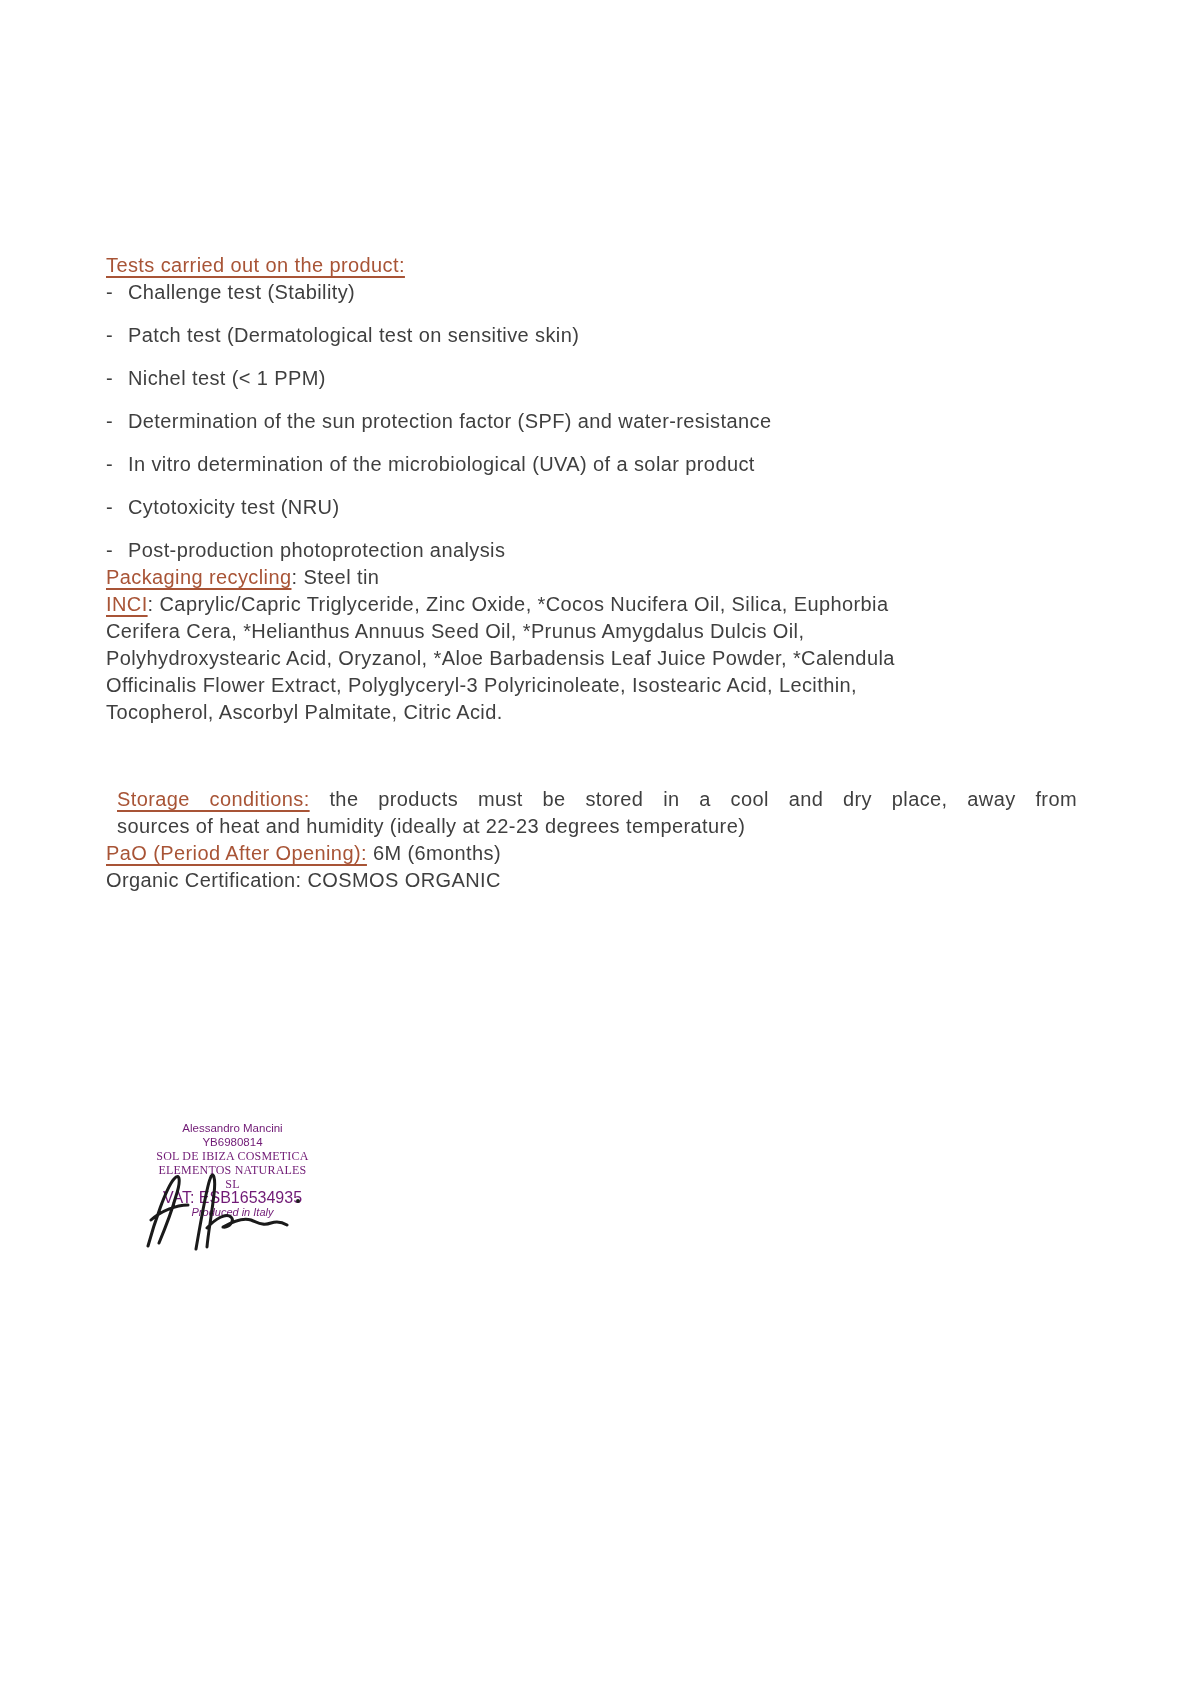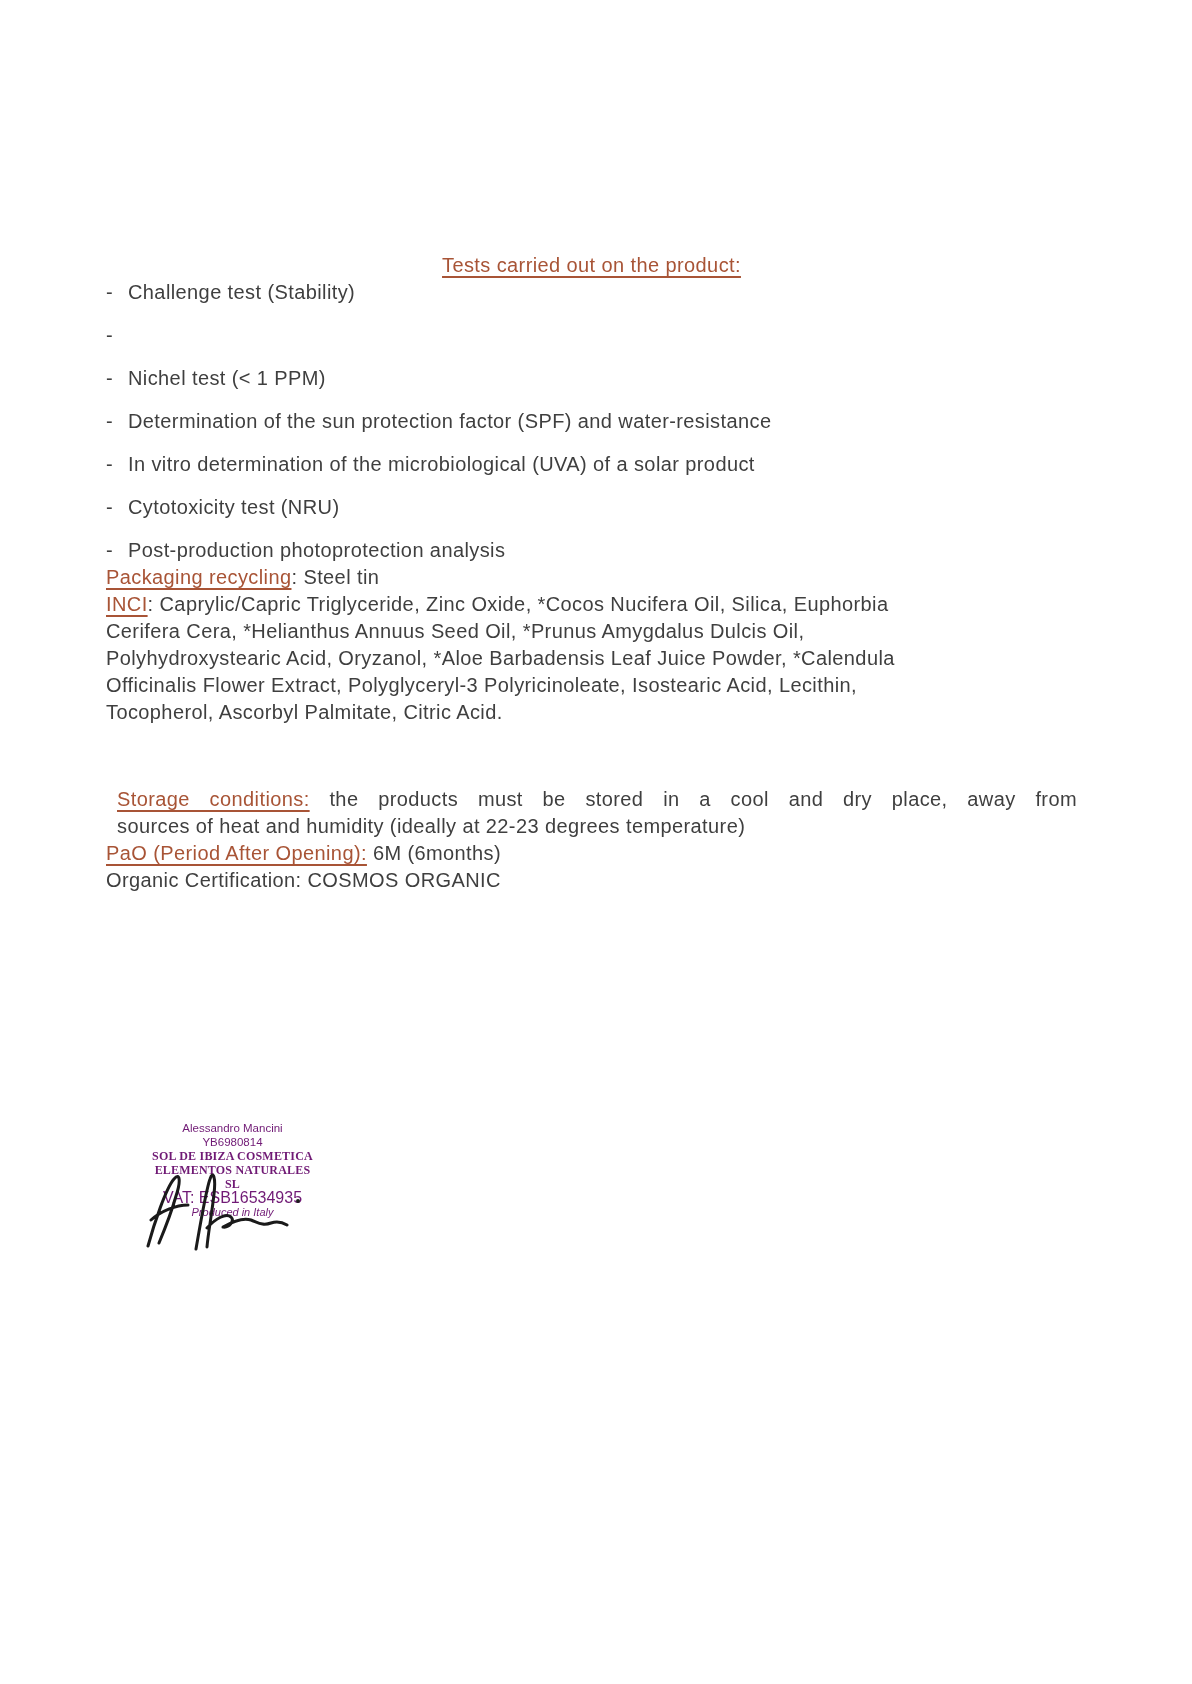--- a/index.html
+++ b/index.html
@@ -19,21 +19,21 @@
   }
   .page p, .page h1 { margin: 0; padding: 0; font-weight: normal; }
 
   .label-link {
     color: #a85436;
     text-decoration: underline;
     text-decoration-thickness: 1.5px;
     text-underline-offset: 4px;
   }
 
-  .heading { font-size: 20px; margin-bottom: 16px; text-align: center; }
+  .heading { font-size: 20px; margin-bottom: 16px; }
 
   .list-item { display: flex; margin-bottom: 16px; }
   .list-item:last-child { margin-bottom: 0; }
   .dash { width: 22px; flex: none; }
 
   .packaging { margin-top: 29px; }
   .inci { margin-top: 16px; }
   .preline { white-space: pre-line; }
   .organic-note { margin-top: 13px; }
 
@@ -49,21 +49,21 @@
     top: 1121px;
     width: 165px;
     text-align: center;
     line-height: 14px;
     letter-spacing: 0;
     color: #701a75;
   }
   .stamp-name, .stamp-id { font-size: 11.5px; }
   .stamp-co {
     font-size: 12px;
-    font-weight: bold;
+    font-weight: normal;
     font-family: "Liberation Serif", serif;
     letter-spacing: 0.2px;
   }
   .stamp-vat { font-size: 16px; }
   .stamp-origin { font-size: 11px; font-style: italic; }
 
   .signature-svg {
     position: absolute;
     left: 138px;
     top: 1168px;
@@ -87,20 +87,21 @@
 
   <h1 class="heading label-link">Tests carried out on the product:</h1>
 
   <div class="list">
     <div class="list-item">
       <span class="dash">-</span>
       <span>Challenge test (Stability)</span>
     </div>
     <div class="list-item">
       <span class="dash">-</span>
+      <span>Patch test (Dermatological test on sensitive skin)</span>
     </div>
     <div class="list-item">
       <span class="dash">-</span>
       <span>Nichel test (&lt; 1 PPM)</span>
     </div>
     <div class="list-item">
       <span class="dash">-</span>
       <span>Determination of the sun protection factor (SPF) and water-resistance</span>
     </div>
     <div class="list-item">

